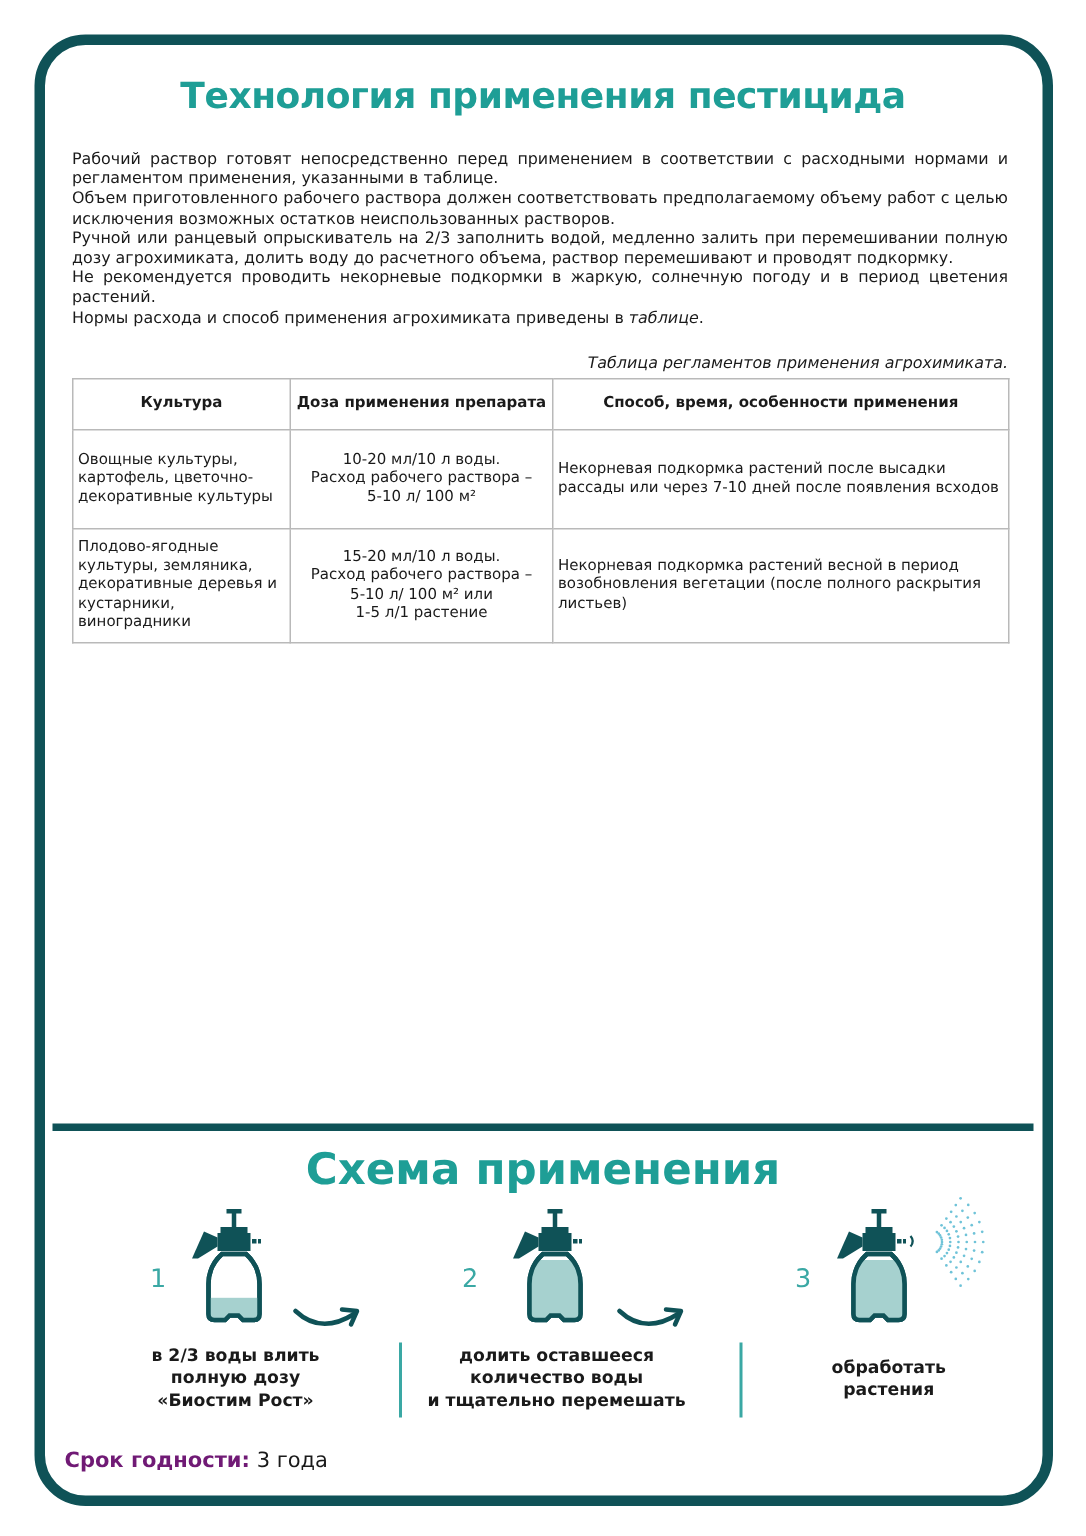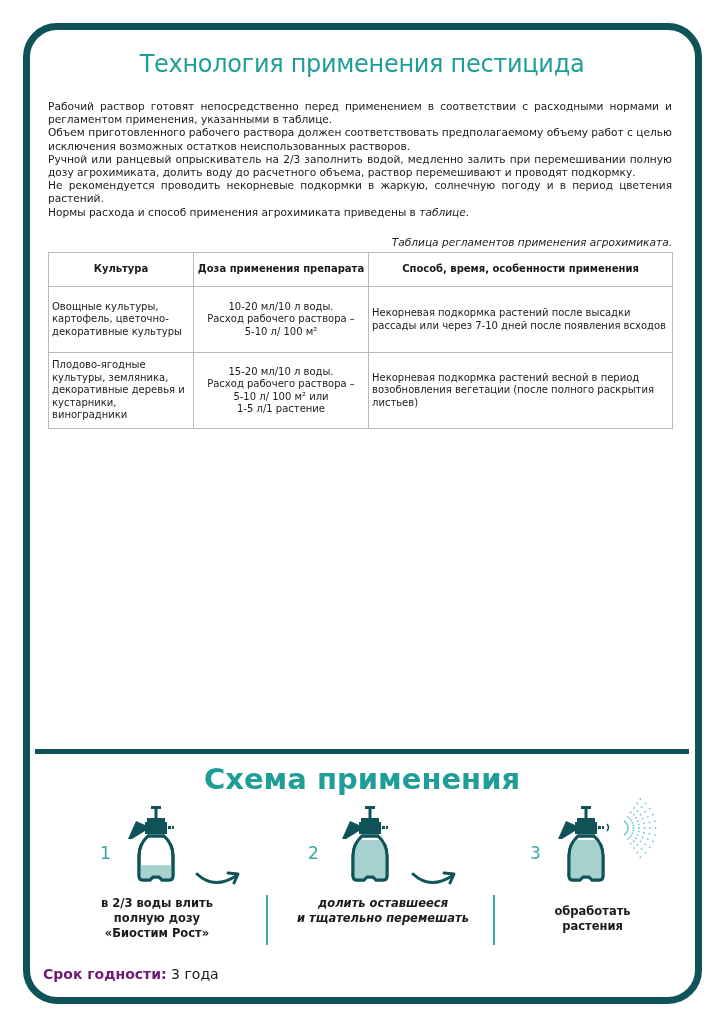--- a/index.html
+++ b/index.html
@@ -6,21 +6,21 @@
   html, body { width: 724px; height: 1024px; background: #ffffff; overflow: hidden; }
   body { position: relative; font-family: "DejaVu Sans", sans-serif; color: #1a1a1a; }
 
   .frame {
     position: absolute; left: 23px; top: 23px; width: 679px; height: 981px;
     border: 7px solid #0f5257; border-radius: 34px;
   }
 
   .title {
     position: absolute; left: 0; right: 0; top: 50px; text-align: center;
-    font-family: "DejaVu Sans", sans-serif; font-weight: normal; font-size: 24px;
+    font-family: "DejaVu Sans", sans-serif; font-weight: bold; font-size: 24px;
     color: #1e9e96; letter-spacing: -0.3px;
   }
 
   .intro {
     position: absolute; left: 48px; width: 624px; top: 100px;
     font-size: 10.6px; line-height: 13.2px; text-align: justify; color: #1a1a1a;
   }
   .intro p { margin: 0; }
   .intro em { font-style: italic; }
 
@@ -261,22 +261,23 @@
   <path d="M3 6 Q20 22 42 8" fill="none" stroke="#0f5257" stroke-width="3" stroke-linecap="round"></path>
   <path d="M34 5 L44 6 L40 15" fill="none" stroke="#0f5257" stroke-width="3" stroke-linecap="round" stroke-linejoin="round"></path>
 </svg>
 
 <div class="step-text" style="left:72px; width:170px; top:896px;">
   <div>в 2/3 воды влить</div>
   <div>полную дозу</div>
   <div>«Биостим Рост»</div>
 </div>
 <div class="vsep" style="left:266px;"></div>
-<div class="step-text" style="left:278px; width:210px; top:896px;font-style:italic;">
+<div class="step-text" style="left:266px; width:210px; top:896px;">
   <div>долить оставшееся</div>
+  <div>количество воды</div>
   <div>и тщательно перемешать</div>
 </div>
 <div class="vsep" style="left:493px;"></div>
 <div class="step-text" style="left:510px; width:165px; top:904px;">
   <div>обработать</div>
   <div>растения</div>
 </div>
 
 <div class="expiry">
   <span class="lbl">Срок годности:</span>

